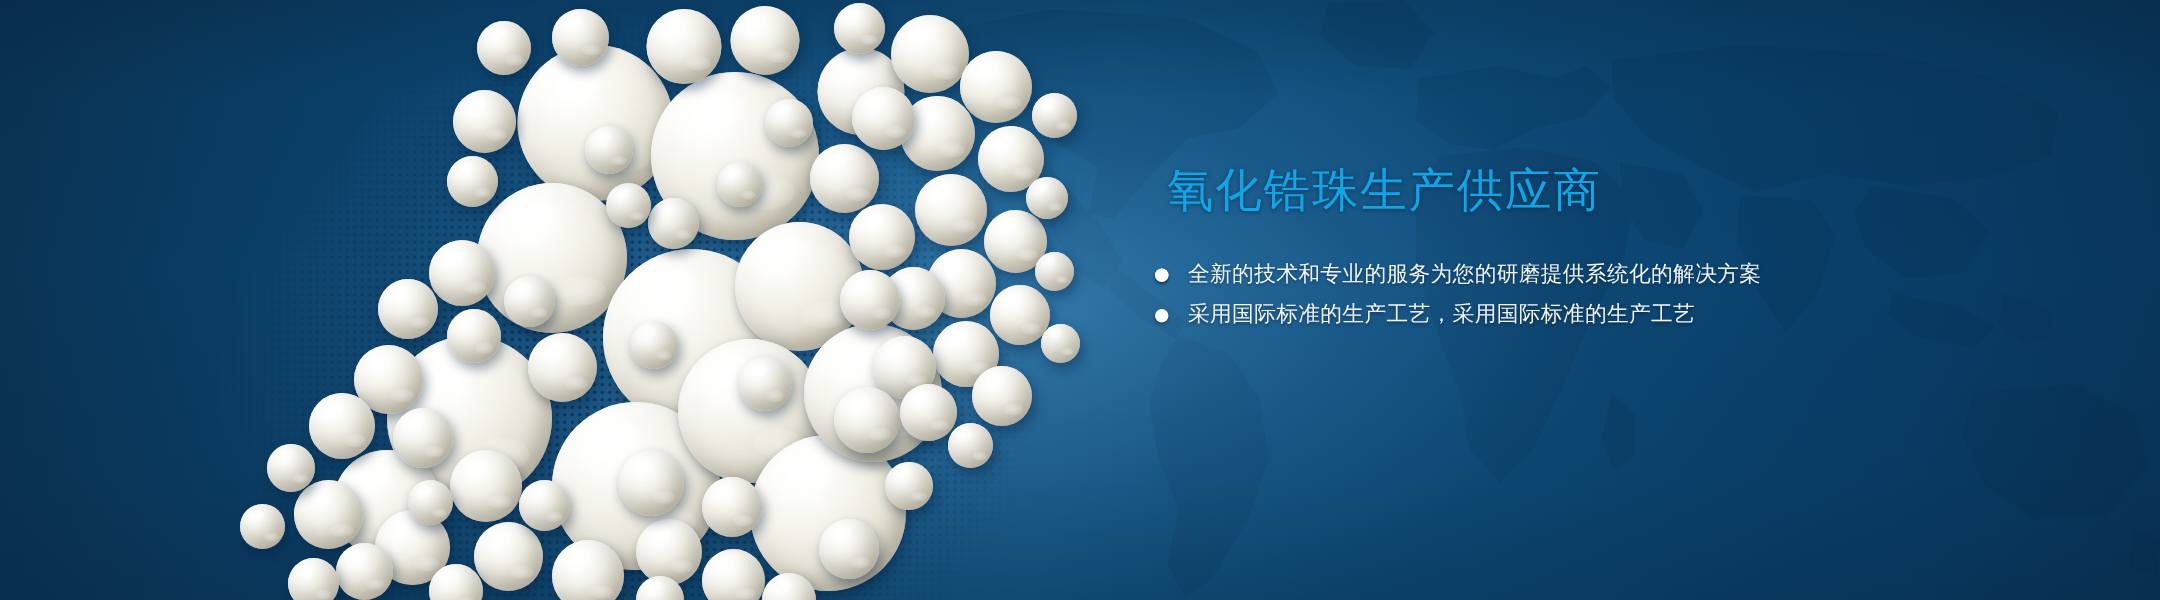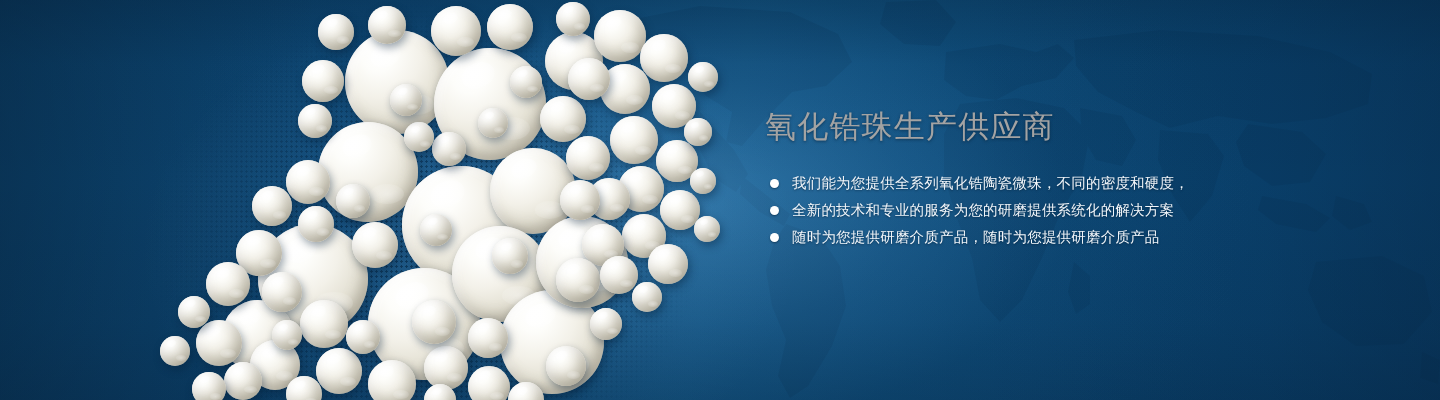--- a/index.html
+++ b/index.html
@@ -74,26 +74,26 @@
   .bead::before{
     content:"";position:absolute;
     left:52%;top:62%;width:34%;height:20%;
     border-radius:50%;
     background:radial-gradient(ellipse at 50% 50%, rgba(255,255,255,.40) 0%, rgba(255,255,255,0) 100%);
   }
 
   
   #copy{position:absolute;left:762px;top:108px;width:600px;}
   #headline{
-    color:#a3a3a3;
+    color:#0ea5e9;
     font-size:31px;
     font-weight:400;
     letter-spacing:1.2px;
     line-height:1.24;
-    margin:0 0 26px 3px;
+    margin:0 0 26px 16px;
     text-shadow:0 1px 3px rgba(2,24,44,.55);
     white-space:nowrap;
   }
   #bullets{list-style:none;margin:0;padding:0;}
   .bullet{
     position:relative;
     padding-left:30px;
     color:#f2f6fa;
     font-size:14.5px;
     line-height:22px;
@@ -242,29 +242,28 @@
   </div>
 
   <div id="copy">
 
     <h1 id="headline">氧化锆珠生产供应商</h1>
 
     <ul id="bullets">
 
       <li class="bullet">
         <span class="dot"></span>
-        <span class="bline">我们能为您提供全系列氧化锆陶瓷微珠，不同的密度和硬度，</span>
       </li>
 
       <li class="bullet">
         <span class="dot"></span>
         <span class="bline">全新的技术和专业的服务为您的研磨提供系统化的解决方案</span>
       </li>
 
       <li class="bullet">
         <span class="dot"></span>
-        <span class="bline">随时为您提供研磨介质产品，随时为您提供研磨介质产品</span>
+        <span class="bline">采用国际标准的生产工艺，采用国际标准的生产工艺</span>
       </li>
 
     </ul>
   </div>
 
 </div>
 
 </body></html>

